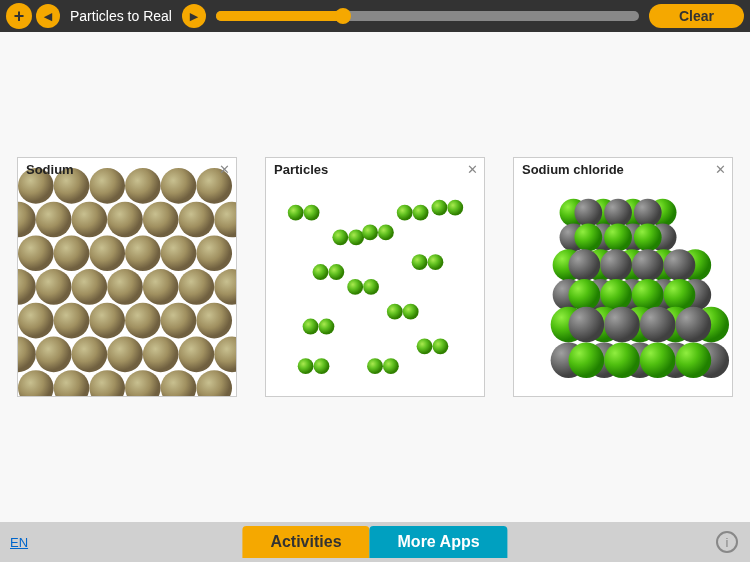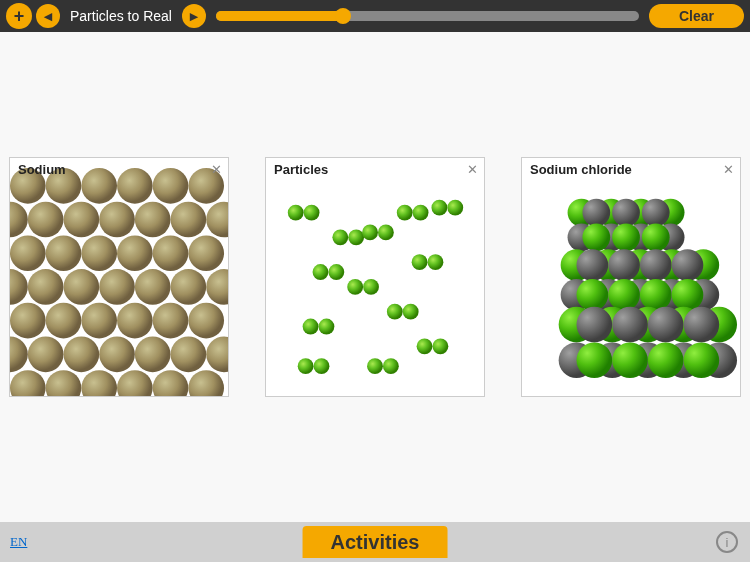--- a/index.html
+++ b/index.html
@@ -86,21 +86,21 @@
     }
 
     
     #main {
       width: 750px;
       height: 490px;
       background: #f8f8f8;
       display: flex;
       align-items: center;
       justify-content: center;
-      gap: 36px;
+      gap: 28px;
       padding: 20px;
     }
 
     
     .panel {
       border: 1.5px solid #ccc;
       background: #fff;
       position: relative;
       width: 220px;
       height: 240px;
@@ -144,35 +144,34 @@
       align-items: center;
       position: relative;
     }
     #lang-link {
       position: absolute;
       left: 10px;
       color: #0066cc;
       font-size: 13px;
       text-decoration: underline;
       cursor: pointer;
-      font-family: Liberation Serif, serif;
     }
     #bottom-tabs {
       display: flex;
       position: absolute;
       left: 50%;
       transform: translateX(-50%);
       height: 32px;
     }
     .bottom-tab {
       padding: 0 28px;
       height: 32px;
       display: flex;
       align-items: center;
-      font-size: 20px;
+      font-size: 16px;
       font-weight: bold;
       cursor: pointer;
       border-radius: 4px 4px 0 0;
     }
     .bottom-tab.active {
       background: #f5a800;
       color: #333;
     }
     .bottom-tab.inactive {
       background: #00a0c0;
@@ -411,15 +410,16 @@
       <circle cx="181" cy="204" r="18" fill="url(#clGrad2)"></circle>
     </svg>
   </div>
 
 </div>
 
 <div id="bottom-bar">
   <a id="lang-link">EN</a>
   <div id="bottom-tabs">
     <div class="bottom-tab active">Activities</div>
+    <div class="bottom-tab inactive">More Apps</div>
   </div>
   <div id="info-icon">i</div>
 </div>
 
 </body></html>

